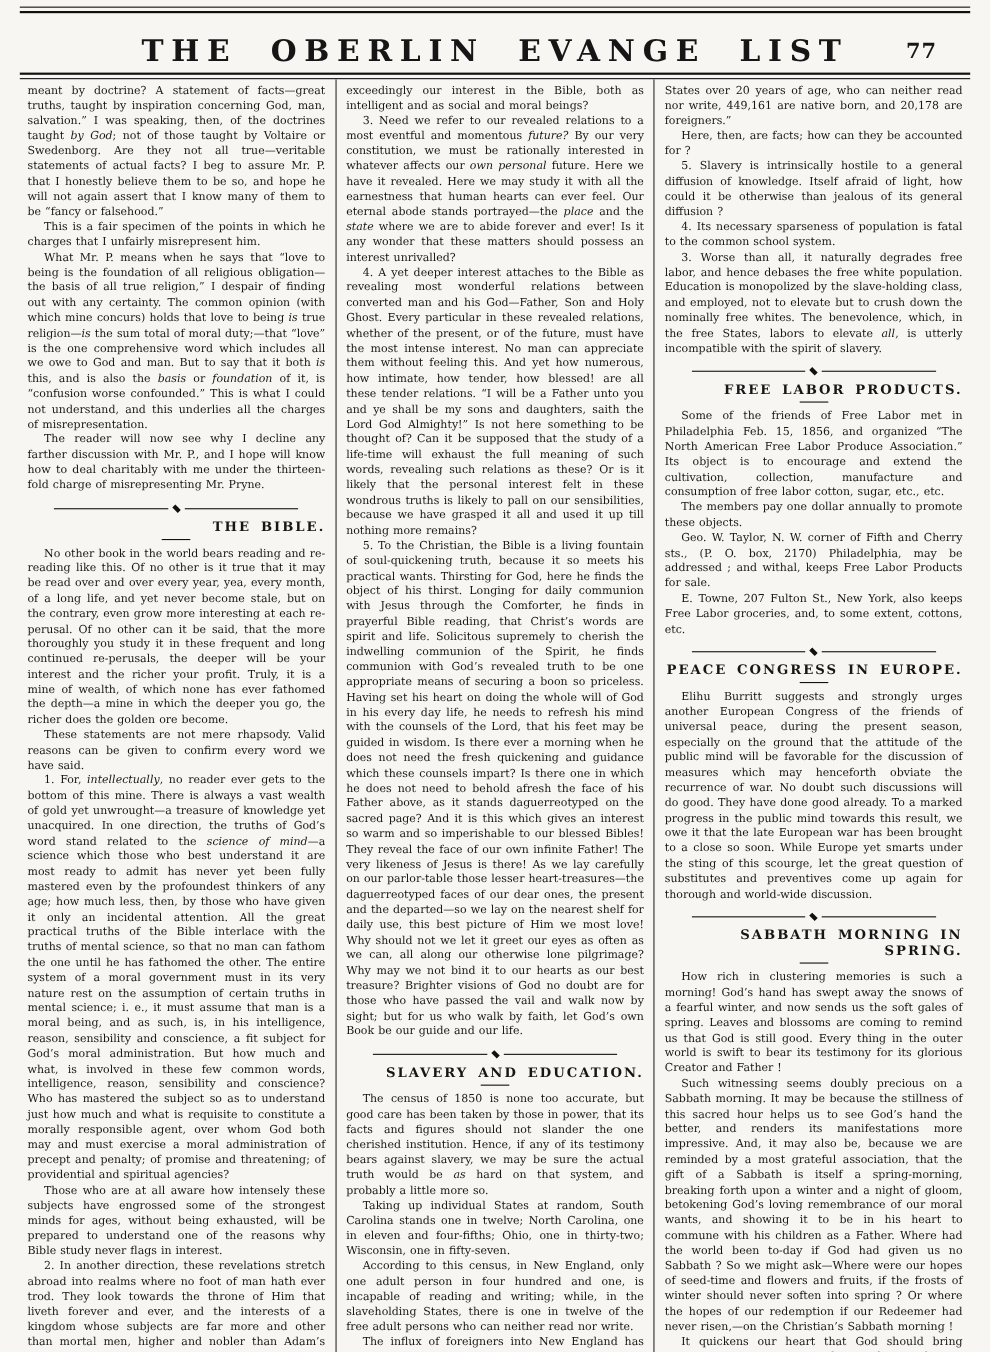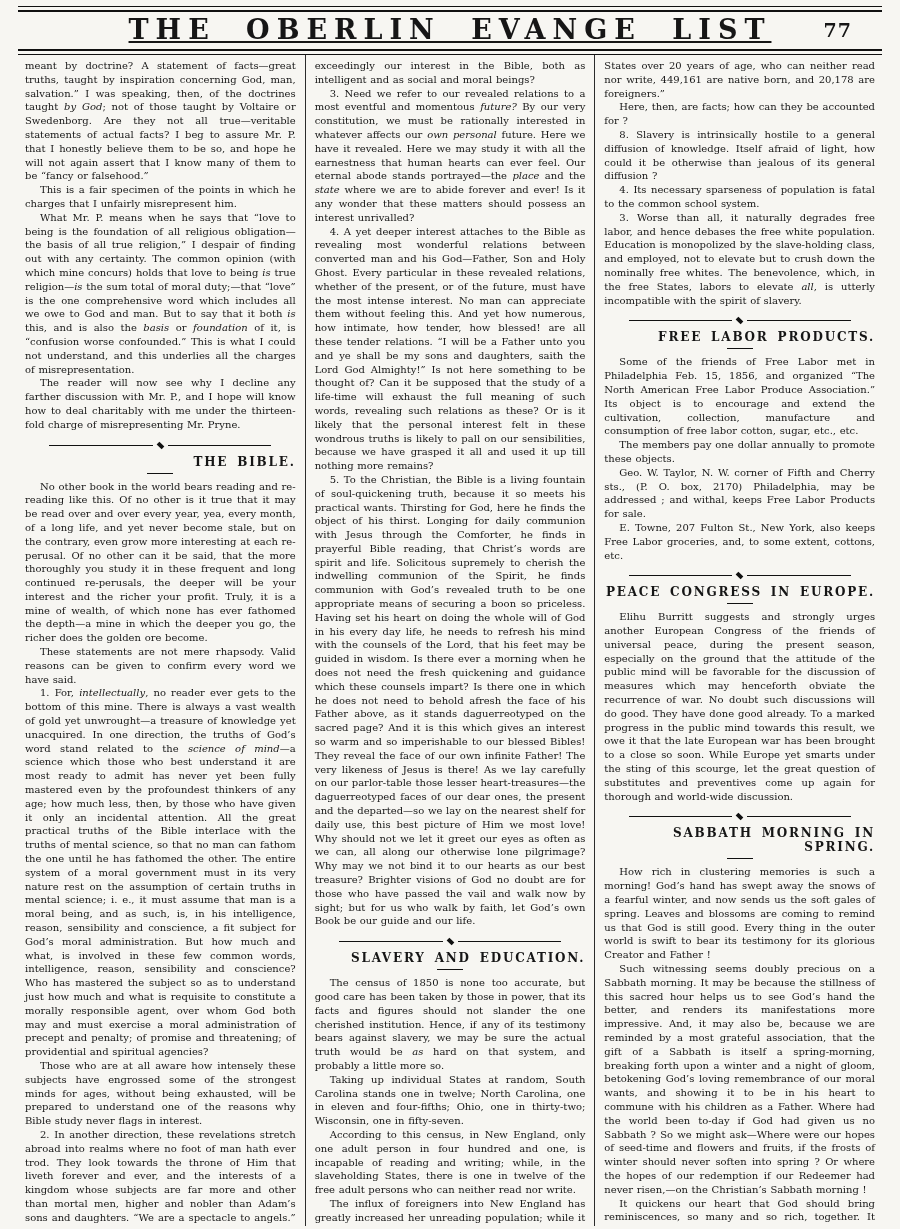--- a/index.html
+++ b/index.html
@@ -5,21 +5,21 @@
   html,body{margin:0;padding:0;}
   body{
     width:900px;height:1229px;
     background:#f7f6f2;
     font-family:"DejaVu Serif","Liberation Serif",serif;
     color:#161616;
     overflow:hidden;
   }
   .page{width:900px;height:1229px;box-sizing:border-box;padding:6px 16px 0 16px;overflow:hidden;}
   .top-rule{border-top:1px solid #111;border-bottom:2px solid #111;height:3px;margin:0 2px;}
-  .masthead{position:relative;height:36px;margin:0 0 0 0;text-decoration:underline;}
+  .masthead{position:relative;height:36px;margin:17px 0 0 0;}
   .masthead h1{
     margin:0;text-align:center;font-size:27px;font-weight:700;
     letter-spacing:7px;word-spacing:14px;line-height:36px;
   }
   .page-number{position:absolute;right:32px;top:7px;font-size:19px;font-weight:700;letter-spacing:1px;}
   .mid-rule{border-top:2px solid #111;border-bottom:1px solid #111;height:3px;margin:1px 2px 0 2px;}
   .columns{display:flex;height:1171px;overflow:hidden;align-items:stretch;}
   .col{flex:1 1 0;padding:4px 9px 0 9px;overflow:hidden;}
   .col + .col{border-left:1px solid #2b2b2b;}
   .para{
@@ -78,21 +78,21 @@
           <div class="head-rule"></div>
         </div>
         <p class="para">The census of 1850 is none too accurate, but good care has been taken by those in power, that its facts and figures should not slander the one cherished institution.  Hence, if any of its testimony bears against slavery, we may be sure the actual truth would be <i>as</i> hard on that system, and probably a little more so.</p>
         <p class="para">Taking up individual States at random, South Carolina stands one in twelve; North Carolina, one in eleven and four-fifths; Ohio, one in thirty-two; Wisconsin, one in fifty-seven.</p>
         <p class="para">According to this census, in New England, only one adult person in four hundred and one, is incapable of reading and writing; while, in the slaveholding States, there is one in twelve of the free adult persons who can neither read nor write.</p>
         <p class="para">The influx of foreigners into New England has greatly increased her unreading population; while it has scarcely changed the ratio in the slave States : thus—</p>
       </section>
     <section class="col">
         <p class="para noindent">States over 20 years of age, who can neither read nor write, 449,161 are native born, and 20,178 are foreigners.”</p>
         <p class="para">Here, then, are facts; how can they be accounted for ?</p>
-        <p class="para">8. Slavery is intrinsically hostile to a general diffusion of knowledge.  Itself afraid of light, how could it be otherwise than jealous of its general diffusion ?</p>
+        <p class="para">5. Slavery is intrinsically hostile to a general diffusion of knowledge.  Itself afraid of light, how could it be otherwise than jealous of its general diffusion ?</p>
         <p class="para">4. Its necessary sparseness of population is fatal to the common school system.</p>
         <p class="para">3. Worse than all, it naturally degrades free labor, and hence debases the free white population.  Education is monopolized by the slave-holding class, and employed, not to elevate but to crush down the nominally free whites.  The benevolence, which, in the free States, labors to elevate <i>all</i>, is utterly incompatible with the spirit of slavery.</p>
         <div class="divider">
           <span class="diamond"></span>
         </div>
         <div class="section-head">
           <h2>FREE LABOR PRODUCTS.</h2>
           <div class="head-rule"></div>
         </div>
         <p class="para">Some of the friends of Free Labor met in Philadelphia Feb. 15, 1856, and organized “The North American Free Labor Produce Association.”  Its object is to encourage and extend the cultivation, collection, manufacture and consumption of free labor cotton, sugar, etc., etc.</p>

